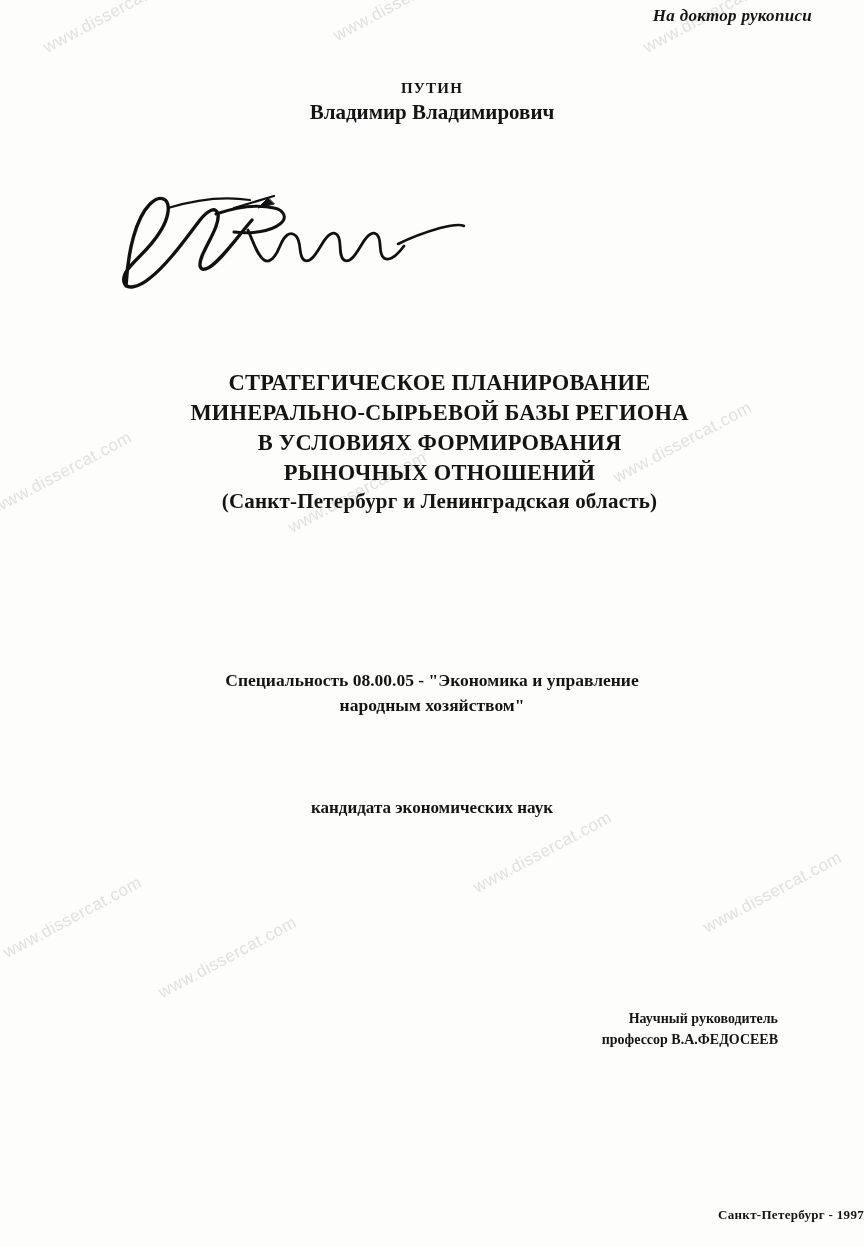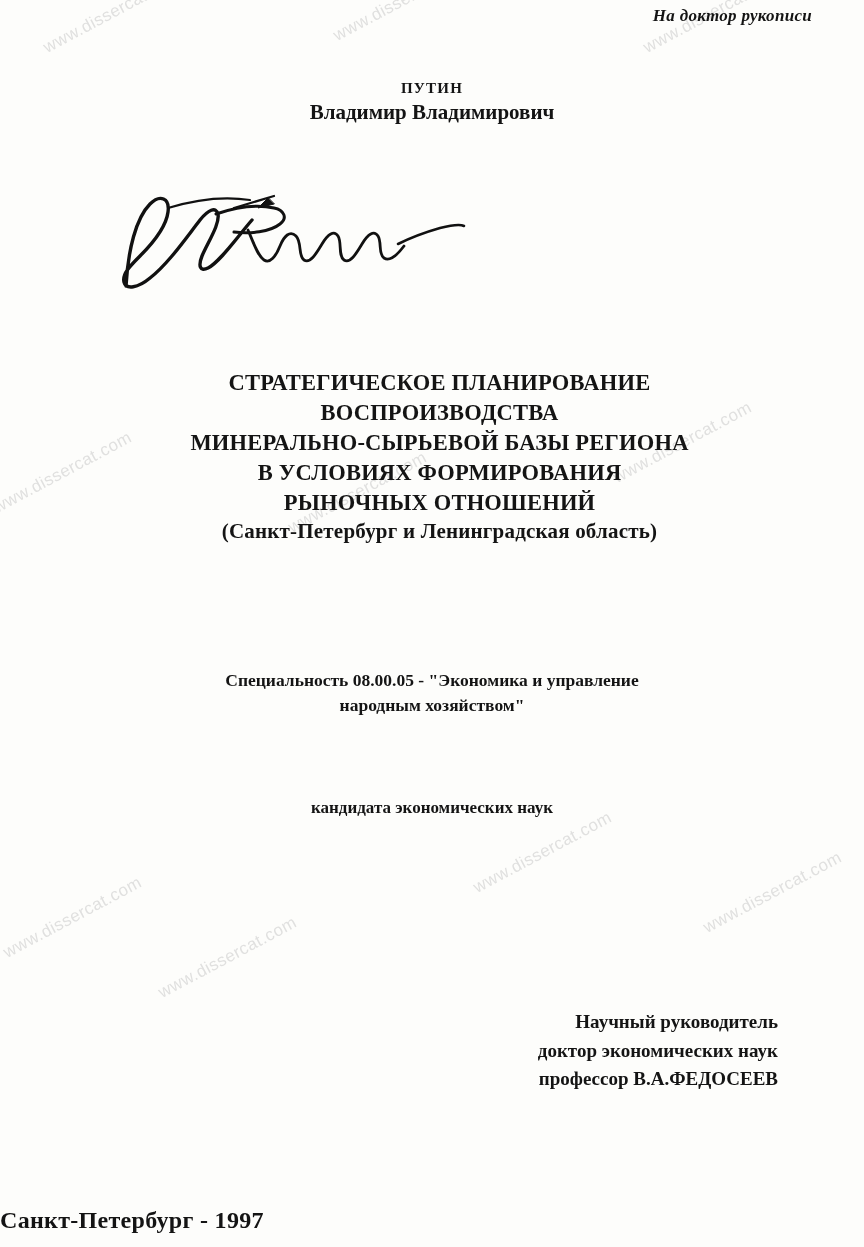--- a/index.html
+++ b/index.html
@@ -109,32 +109,32 @@
     font-size: 17px;
     line-height: 1.5;
   }
 
   .supervisor {
     position: absolute;
     top: 1008px;
     right: 86px;
     text-align: right;
     font-weight: bold;
-    font-size: 19px;
+    font-size: 14px;
     line-height: 1.5;
   }
 
   .place-year {
     position: absolute;
     top: 1207px;
     left: 0;
     width: 100%;
-    text-align: left;
+    text-align: right;
     font-weight: bold;
-    font-size: 24px;
+    font-size: 13px;
     letter-spacing: .3px;
   }
 </style>
 </head>
 <body>
 
 <div class="page">
 
   <div id="watermark-layer">
       <div class="wm" style="left: 40px; top: 40px; transform: rotate(-28deg);">www.dissercat.com</div>
@@ -165,37 +165,35 @@
         <path d="M290 66 C302 60 318 54 332 50 C344 47 352 46 356 48" stroke-width="2.6"></path>
         <path d="M60 30 C86 22 116 18 142 22" stroke-width="2.2"></path>
         <path d="M126 30 L166 18" stroke-width="2.2"></path>
         <path d="M160 20 L150 30 L166 26 Z" fill="#111111" stroke-width="1"></path>
       </g>
     </svg>
   </div>
 
   <div class="title">
     <span class="line">СТРАТЕГИЧЕСКОЕ ПЛАНИРОВАНИЕ</span>
-    <span class="line">ВОСПРОИЗВОДСТВА</span>
     <span class="line">МИНЕРАЛЬНО-СЫРЬЕВОЙ БАЗЫ РЕГИОНА</span>
     <span class="line">В УСЛОВИЯХ ФОРМИРОВАНИЯ</span>
     <span class="line">РЫНОЧНЫХ ОТНОШЕНИЙ</span>
     <span class="line sub">(Санкт-Петербург и Ленинградская область)</span>
   </div>
 
   <div class="speciality">
     <div>Специальность 08.00.05 - "Экономика и управление</div>
     <div>народным хозяйством"</div>
   </div>
 
   <div class="degree">
     <div>кандидата экономических наук</div>
   </div>
 
   <div class="supervisor">
     <div>Научный руководитель</div>
-    <div>доктор экономических наук</div>
     <div>профессор В.А.ФЕДОСЕЕВ</div>
   </div>
 
   <div class="place-year">Санкт-Петербург - 1997</div>
 
 </div>
 
 </body></html>

